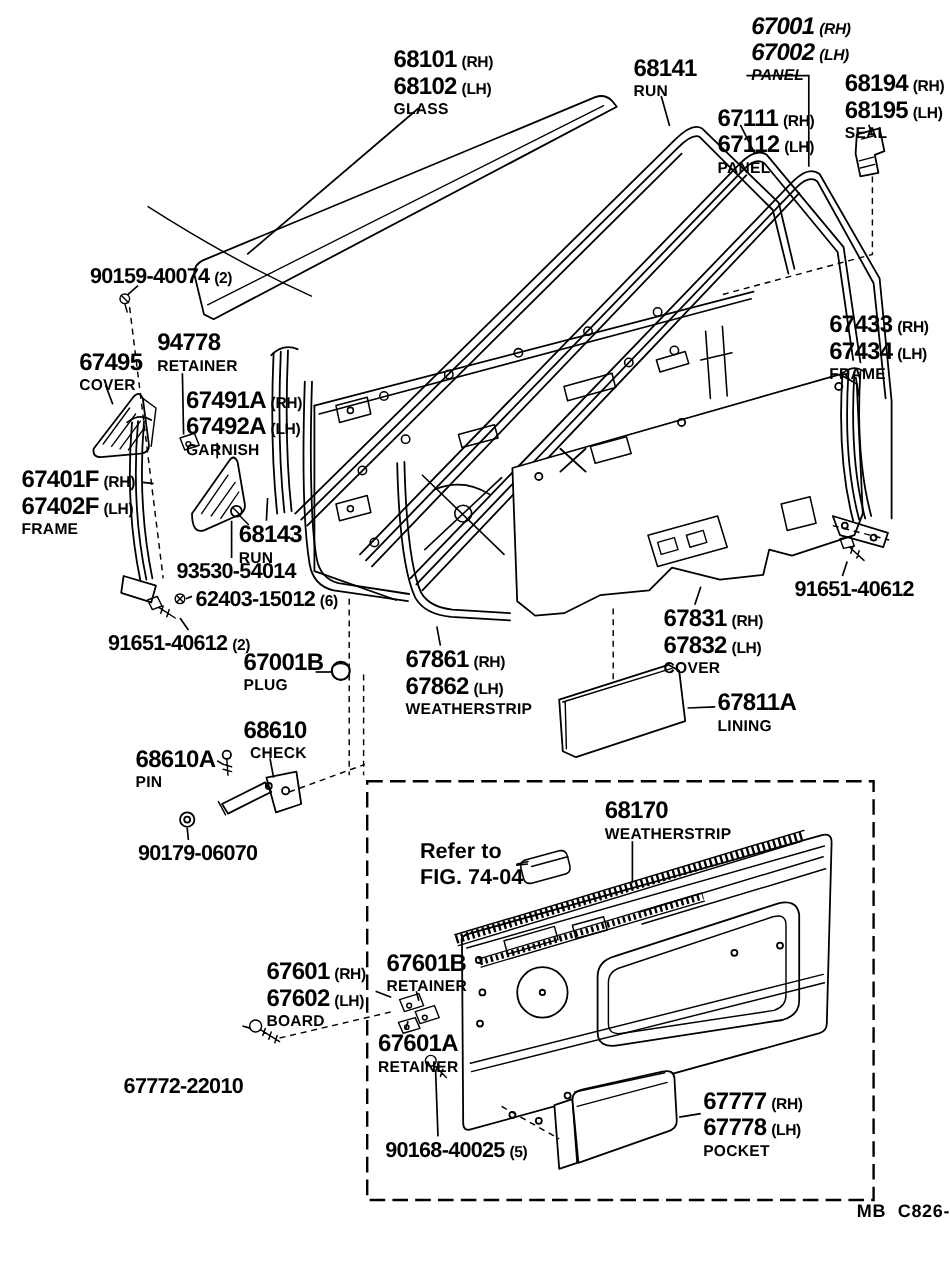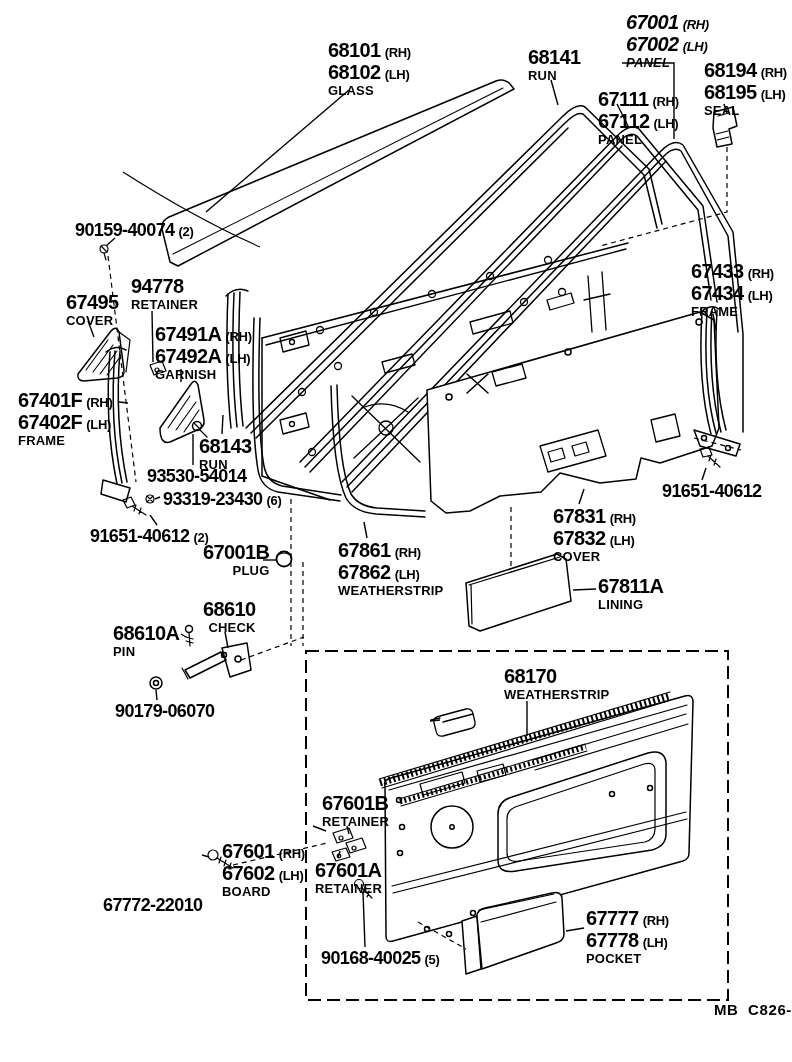--- a/index.html
+++ b/index.html
@@ -373,31 +373,31 @@
         </div>
         <div class="nm">RUN</div>
       </div>
       <div class="lbl" style="left: 147px; top: 467px; --num: 18px;">
         <div class="row">
           <span class="num">93530-54014</span>
         </div>
       </div>
       <div class="lbl" style="left: 163px; top: 490px; --num: 18px;">
         <div class="row">
-          <span class="num">93319-23430</span>
+          <span class="num">62403-15012</span>
           <span class="sfx">(6)</span>
         </div>
       </div>
       <div class="lbl" style="left: 90px; top: 527px; --num: 18px;">
         <div class="row">
           <span class="num">91651-40612</span>
           <span class="sfx">(2)</span>
         </div>
       </div>
-      <div class="lbl" style="left: 203px; top: 542px; text-align: right;">
+      <div class="lbl" style="left: 203px; top: 542px;">
         <div class="row">
           <span class="num">67001B</span>
         </div>
         <div class="nm">PLUG</div>
       </div>
       <div class="lbl" style="left: 691px; top: 261px;">
         <div class="row">
           <span class="num">67433</span>
           <span class="sfx">(RH)</span>
         </div>
@@ -456,21 +456,29 @@
         <div class="row">
           <span class="num">90179-06070</span>
         </div>
       </div>
       <div class="lbl" style="left: 504px; top: 666px;">
         <div class="row">
           <span class="num">68170</span>
         </div>
         <div class="nm">WEATHERSTRIP</div>
       </div>
-      <div class="lbl" style="left: 222px; top: 800px; margin-top: 41px;">
+      <div class="lbl note" style="left: 350px; top: 700px;">
+        <div class="row">
+          <span class="num">Refer to</span>
+        </div>
+        <div class="row">
+          <span class="num">FIG. 74-04</span>
+        </div>
+      </div>
+      <div class="lbl" style="left: 222px; top: 800px;">
         <div class="row">
           <span class="num">67601</span>
           <span class="sfx">(RH)</span>
         </div>
         <div class="row">
           <span class="num">67602</span>
           <span class="sfx">(LH)</span>
         </div>
         <div class="nm">BOARD</div>
       </div>

